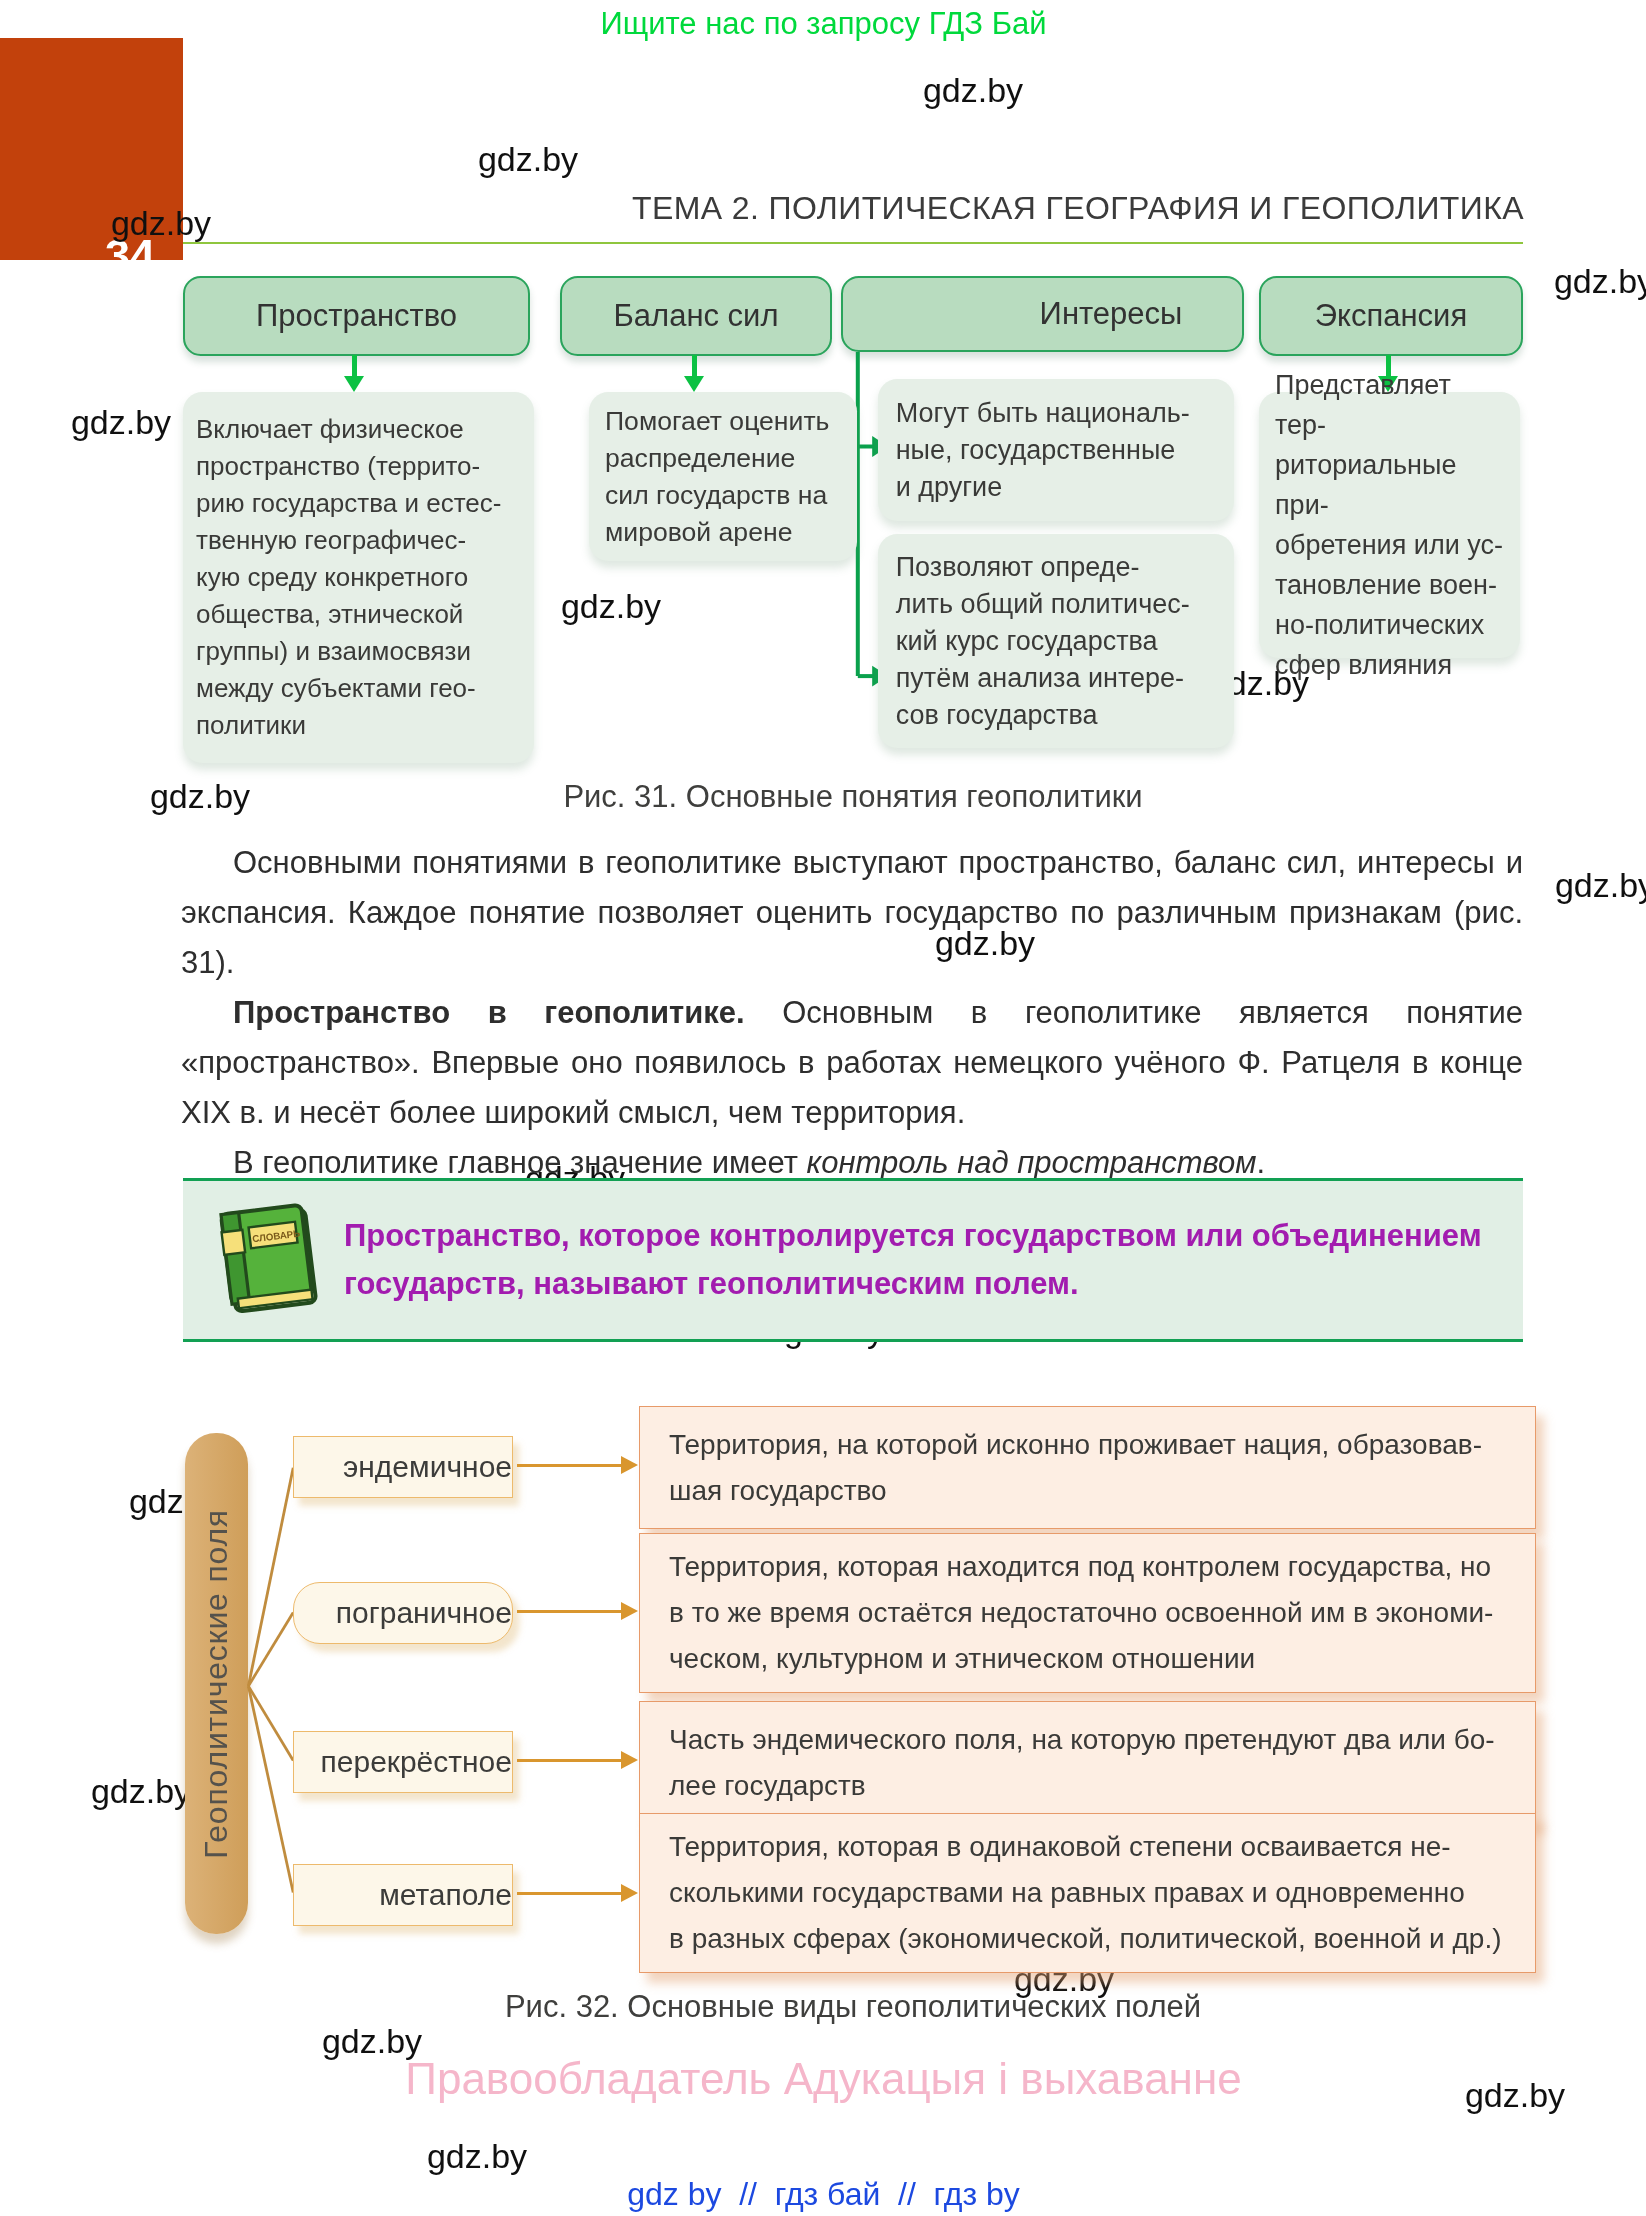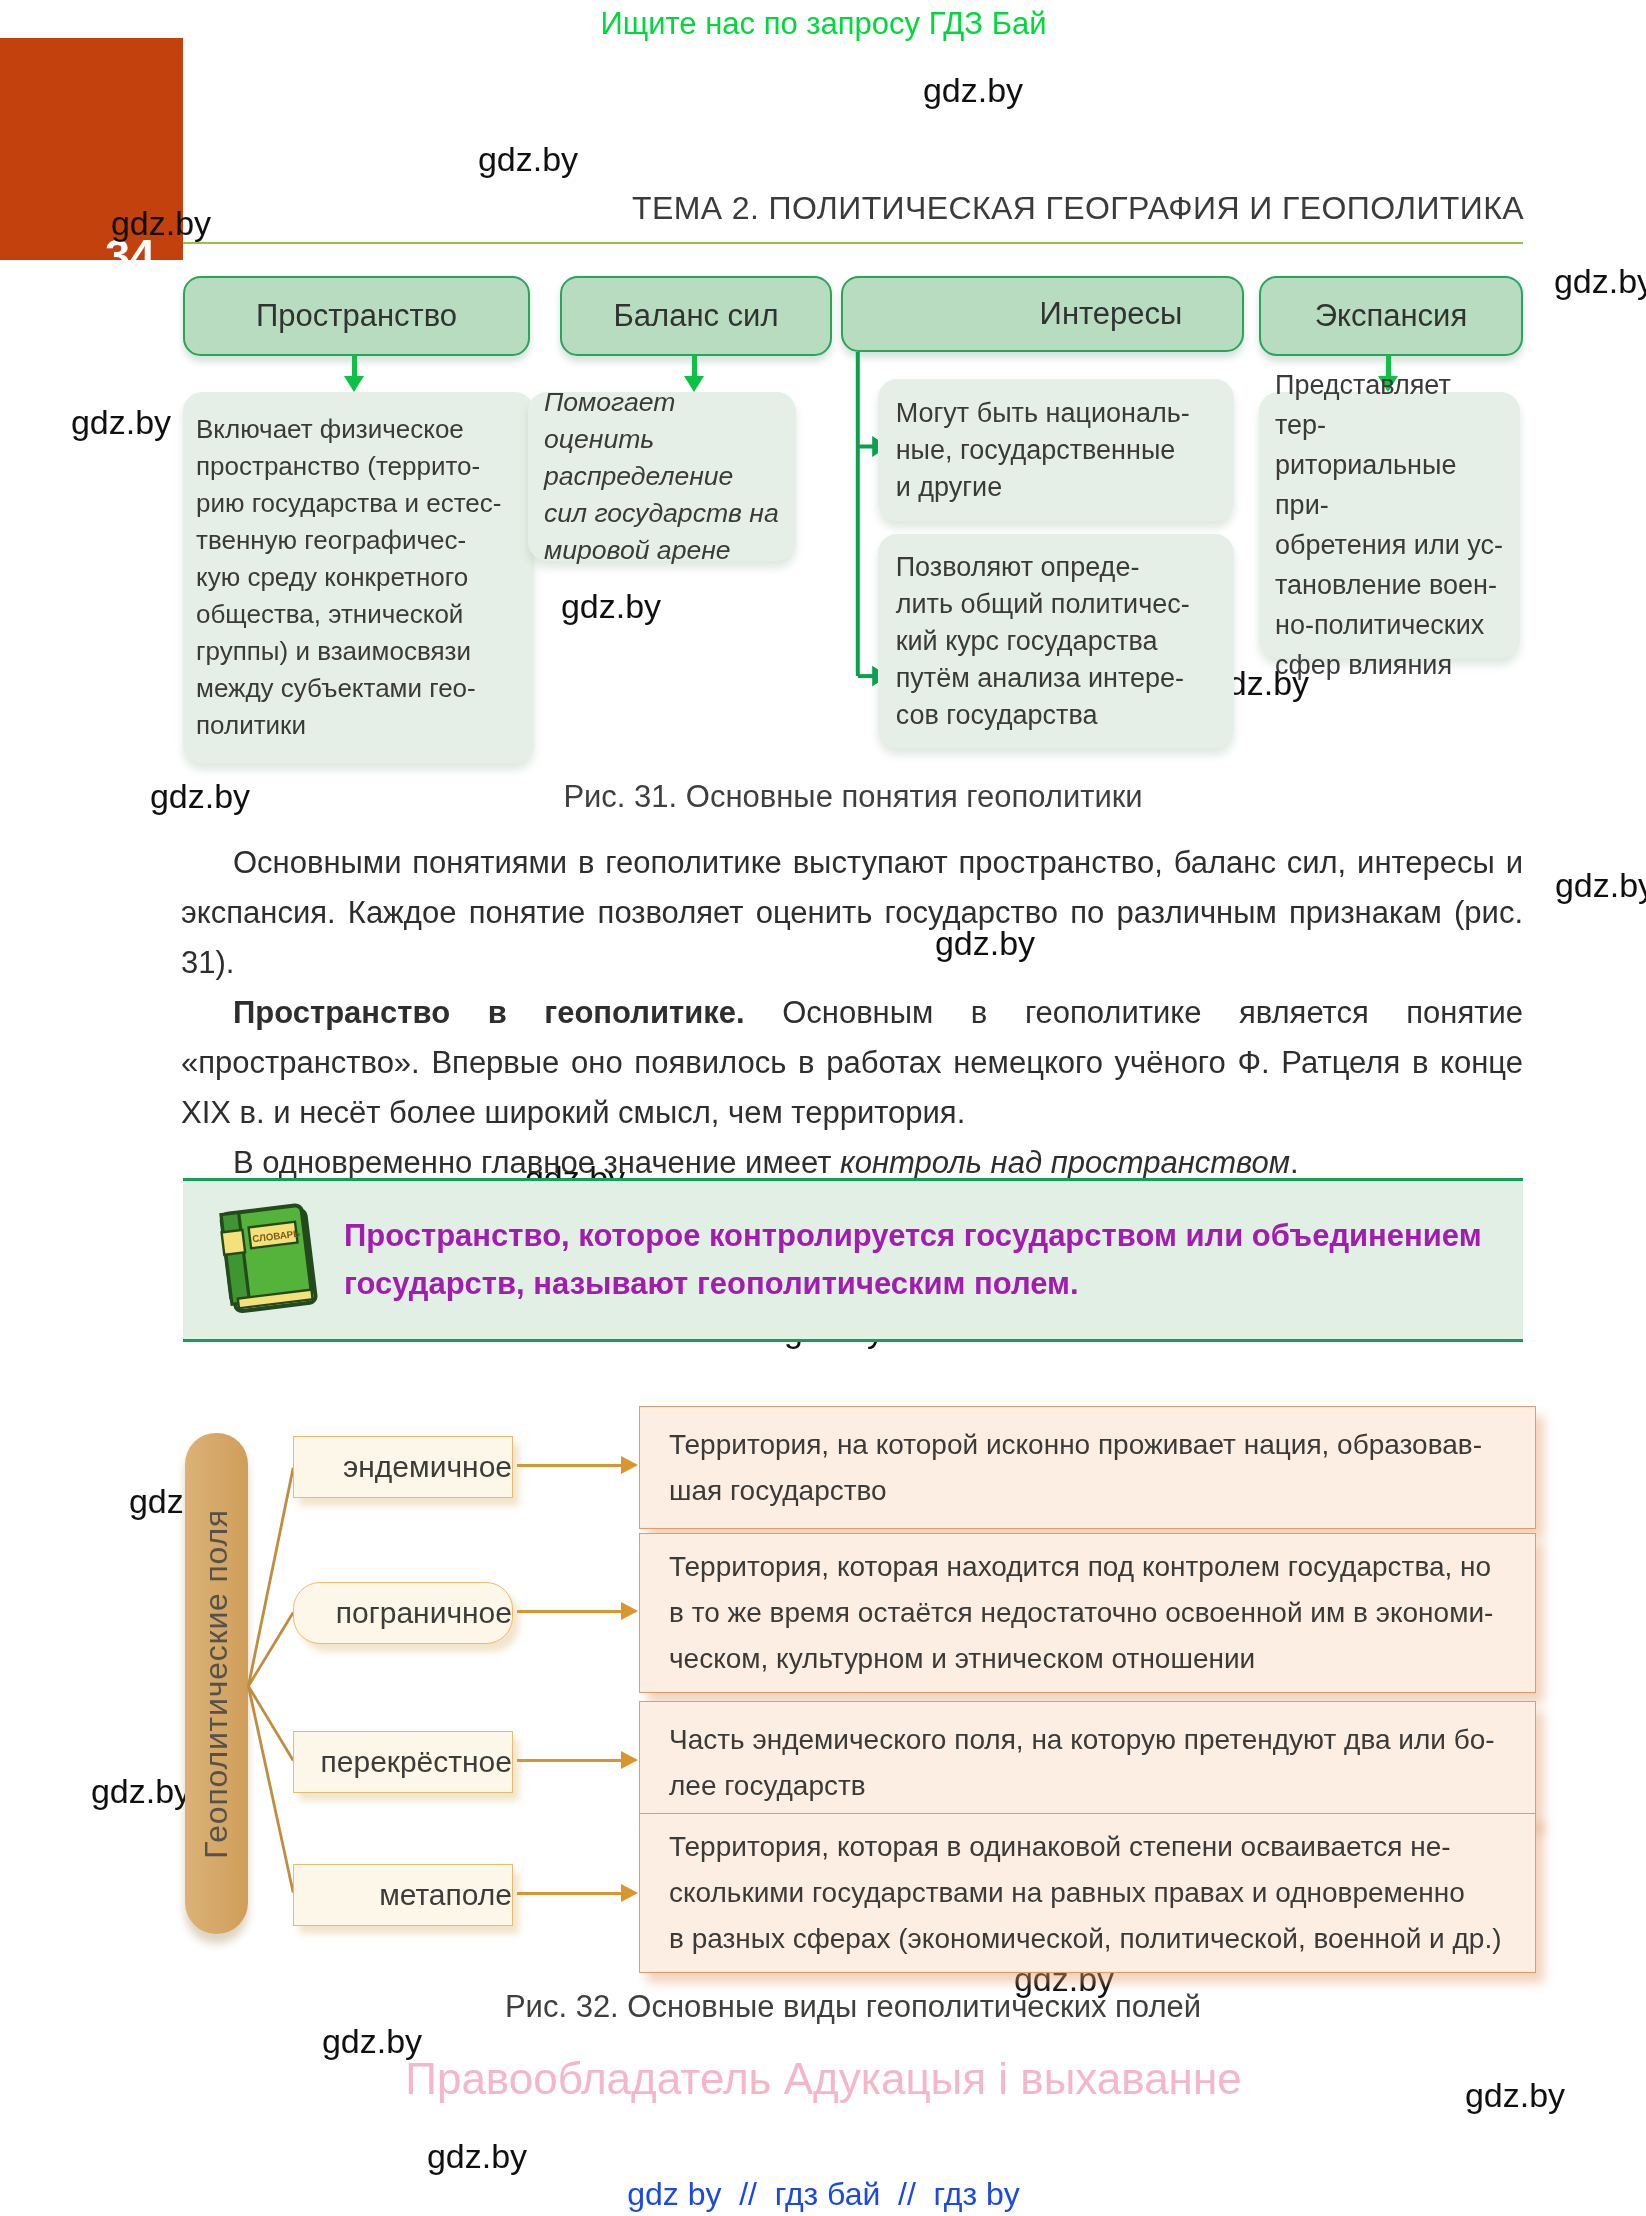--- a/index.html
+++ b/index.html
@@ -125,21 +125,21 @@
     <div class="dtext" style="font-size:26px;line-height:37px;padding:9.7px 13px;">Включает физическое
 пространство (террито-
 рию государства и естес-
 твенную географичес-
 кую среду конкретного
 общества, этнической
 группы) и взаимосвязи
 между субъектами гео-
 политики</div>
   </div>
-  <div class="abs dbox" style="left:528px;top:392px;width:268px;height:169px;font-style:italic;">
+  <div class="abs dbox" style="left:589px;top:392px;width:268px;height:169px;">
     <div class="dtext" style="font-size:26.6px;line-height:37px;padding:8px 16px;">Помогает оценить
 распределение
 сил государств на
 мировой арене</div>
   </div>
   <div class="abs dbox" style="left:878px;top:379px;width:356px;height:142px;">
     <div class="dtext" style="font-size:27px;line-height:37px;padding:6.4px 17.7px;">Могут быть националь-
 ные, государственные
 и другие</div>
   </div>
@@ -160,21 +160,21 @@
   </div>
 
   <div class="abs caption" style="left:183px;top:779px;width:1340px;">Рис. 31. Основные понятия геополитики</div>
 
   <div class="abs bodytext">
     <p>Основными понятиями в геополитике выступают пространство, баланс сил, интересы и экспансия. Каждое понятие позволяет оценить государство по различным признакам (рис. 31).</p>
     <p>
       <b>Пространство в геополитике.</b><span> Основным в геополитике является понятие «пространство». Впервые оно появилось в работах немецкого учёного Ф. Ратцеля в конце XIX в. и несёт более широкий смысл, чем территория.</span>
     </p>
     <p>
-      <span>В одновременно главное значение имеет </span><i>контроль над пространством</i><span>.</span>
+      <span>В геополитике главное значение имеет </span><i>контроль над пространством</i><span>.</span>
     </p>
   </div>
 
   <div class="abs defbox">
     <svg class="abs" style="left:22.6px;top:14.5px;" width="129" height="129" viewBox="0 0 160 160">
       <g transform="rotate(-7 80 80)">
         <rect x="30" y="22" width="100" height="116" rx="8" fill="#fffbe2" stroke="#224a1c" stroke-width="5"></rect>
         <rect x="26" y="16" width="100" height="112" rx="8" fill="#55b23b" stroke="#224a1c" stroke-width="5"></rect>
         <rect x="26" y="16" width="22" height="112" fill="#3f9630" stroke="#224a1c" stroke-width="4"></rect>
         <rect x="24" y="38" width="26" height="28" fill="#f6e07a" stroke="#224a1c" stroke-width="3"></rect>

